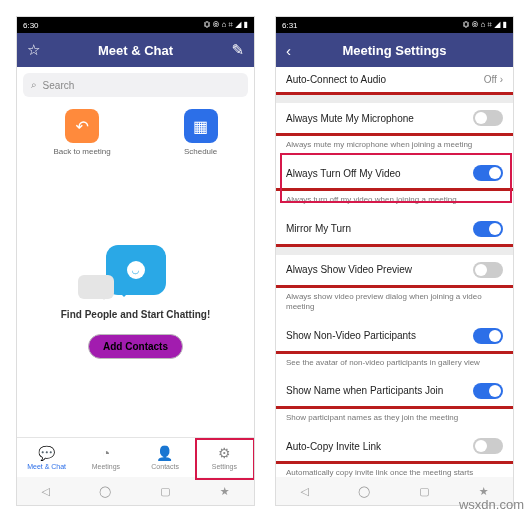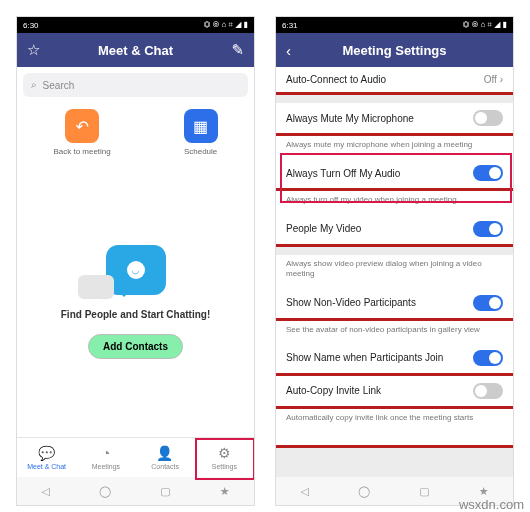--- a/index.html
+++ b/index.html
@@ -19,21 +19,21 @@
 .sq.o{background:#ff8a3c}
 .sq.b{background:#2c6fe8}
 .act .lbl{font-size:8px;color:#666}
 .mid{flex:1;display:flex;flex-direction:column;align-items:center;justify-content:center;gap:14px}
 .bub{width:60px;height:50px;background:#2aa8e6;border-radius:12px;position:relative;display:flex;align-items:center;justify-content:center}
 .bub::after{content:"";position:absolute;bottom:-8px;left:12px;border:6px solid transparent;border-top-color:#2aa8e6}
 .face{width:18px;height:18px;background:#fff;border-radius:50%;display:flex;align-items:center;justify-content:center;color:#2aa8e6;font-size:9px}
 .bub2{position:absolute;left:-28px;top:30px;width:36px;height:24px;background:#e5e5e5;border-radius:6px}
 .bub2::after{content:"";position:absolute;bottom:-5px;right:6px;border:4px solid transparent;border-top-color:#e5e5e5}
 .msg{font-weight:600;font-size:10px;color:#333}
-.btn{border:1px solid #bbb;border-radius:16px;padding:6px 14px;font-size:10px;font-weight:600;background:#86efac}
+.btn{border:1px solid #bbb;border-radius:16px;padding:6px 14px;font-size:10px;font-weight:600;background:#a21caf}
 .tabs{display:flex;border-top:1px solid #e4e4e4;height:40px}
 .tab{flex:1;display:flex;flex-direction:column;align-items:center;justify-content:center;gap:2px;color:#888;font-size:7px}
 .tab.on{color:#2c6fe8}
 .tab .ic{font-size:14px}
 .nav{height:28px;background:#f7f7f7;display:flex;justify-content:space-around;align-items:center;color:#999;font-size:11px}
 .box1{position:absolute;border:2px solid #d6184a;pointer-events:none}
 
 .list{flex:1;overflow:hidden;background:#ececec}
 .row{background:#fff;border-bottom:3px solid #b91c1c;padding:7px 10px;display:flex;align-items:center;justify-content:space-between}
 .row .t{font-size:10px;color:#222}
@@ -129,39 +129,44 @@
           <span class="t">Auto-Connect to Audio</span>
           <span class="v">Off ›</span>
         </div>
         <div class="gap"></div>
         <div class="row">
           <span class="t">Always Mute My Microphone</span>
           <div class="sw off"></div>
         </div>
         <div class="sub">Always mute my microphone when joining a meeting</div>
         <div class="row">
-          <span class="t">Always Turn Off My Audio</span>
+          <span class="t">Always Turn Off My Video</span>
           <div class="sw on"></div>
         </div>
         <div class="sub">Always turn off my video when joining a meeting</div>
         <div class="row">
-          <span class="t">People My Video</span>
+          <span class="t">Mirror My Turn</span>
           <div class="sw on"></div>
         </div>
         <div class="gap"></div>
+        <div class="row">
+          <span class="t">Always Show Video Preview</span>
+          <div class="sw off"></div>
+        </div>
         <div class="sub">Always show video preview dialog when joining a video meeting</div>
         <div class="row">
           <span class="t">Show Non-Video Participants</span>
           <div class="sw on"></div>
         </div>
         <div class="sub">See the avatar of non-video participants in gallery view</div>
         <div class="row">
           <span class="t">Show Name when Participants Join</span>
           <div class="sw on"></div>
         </div>
+        <div class="sub">Show participant names as they join the meeting</div>
         <div class="row">
           <span class="t">Auto-Copy Invite Link</span>
           <div class="sw off"></div>
         </div>
         <div class="sub">Automatically copy invite link once the meeting starts</div>
         <div class="row"></div>
       </div>
     <div class="nav">
       <span>◁</span>
       <span>◯</span>

